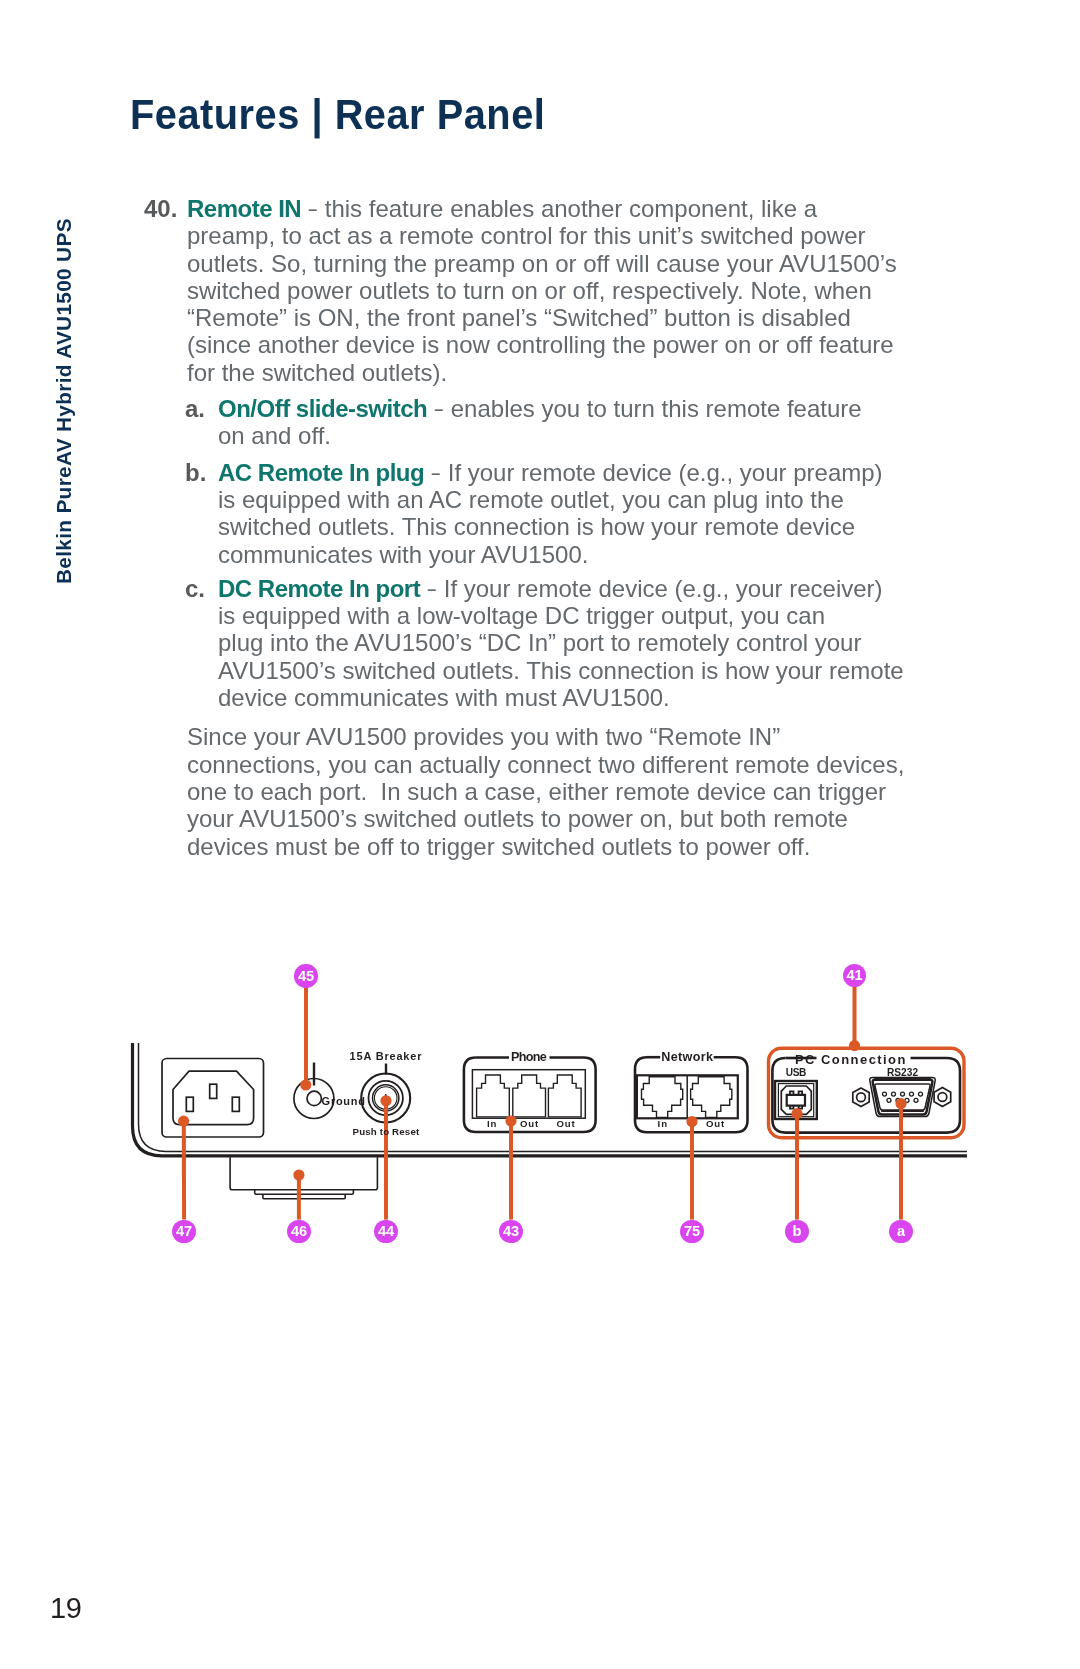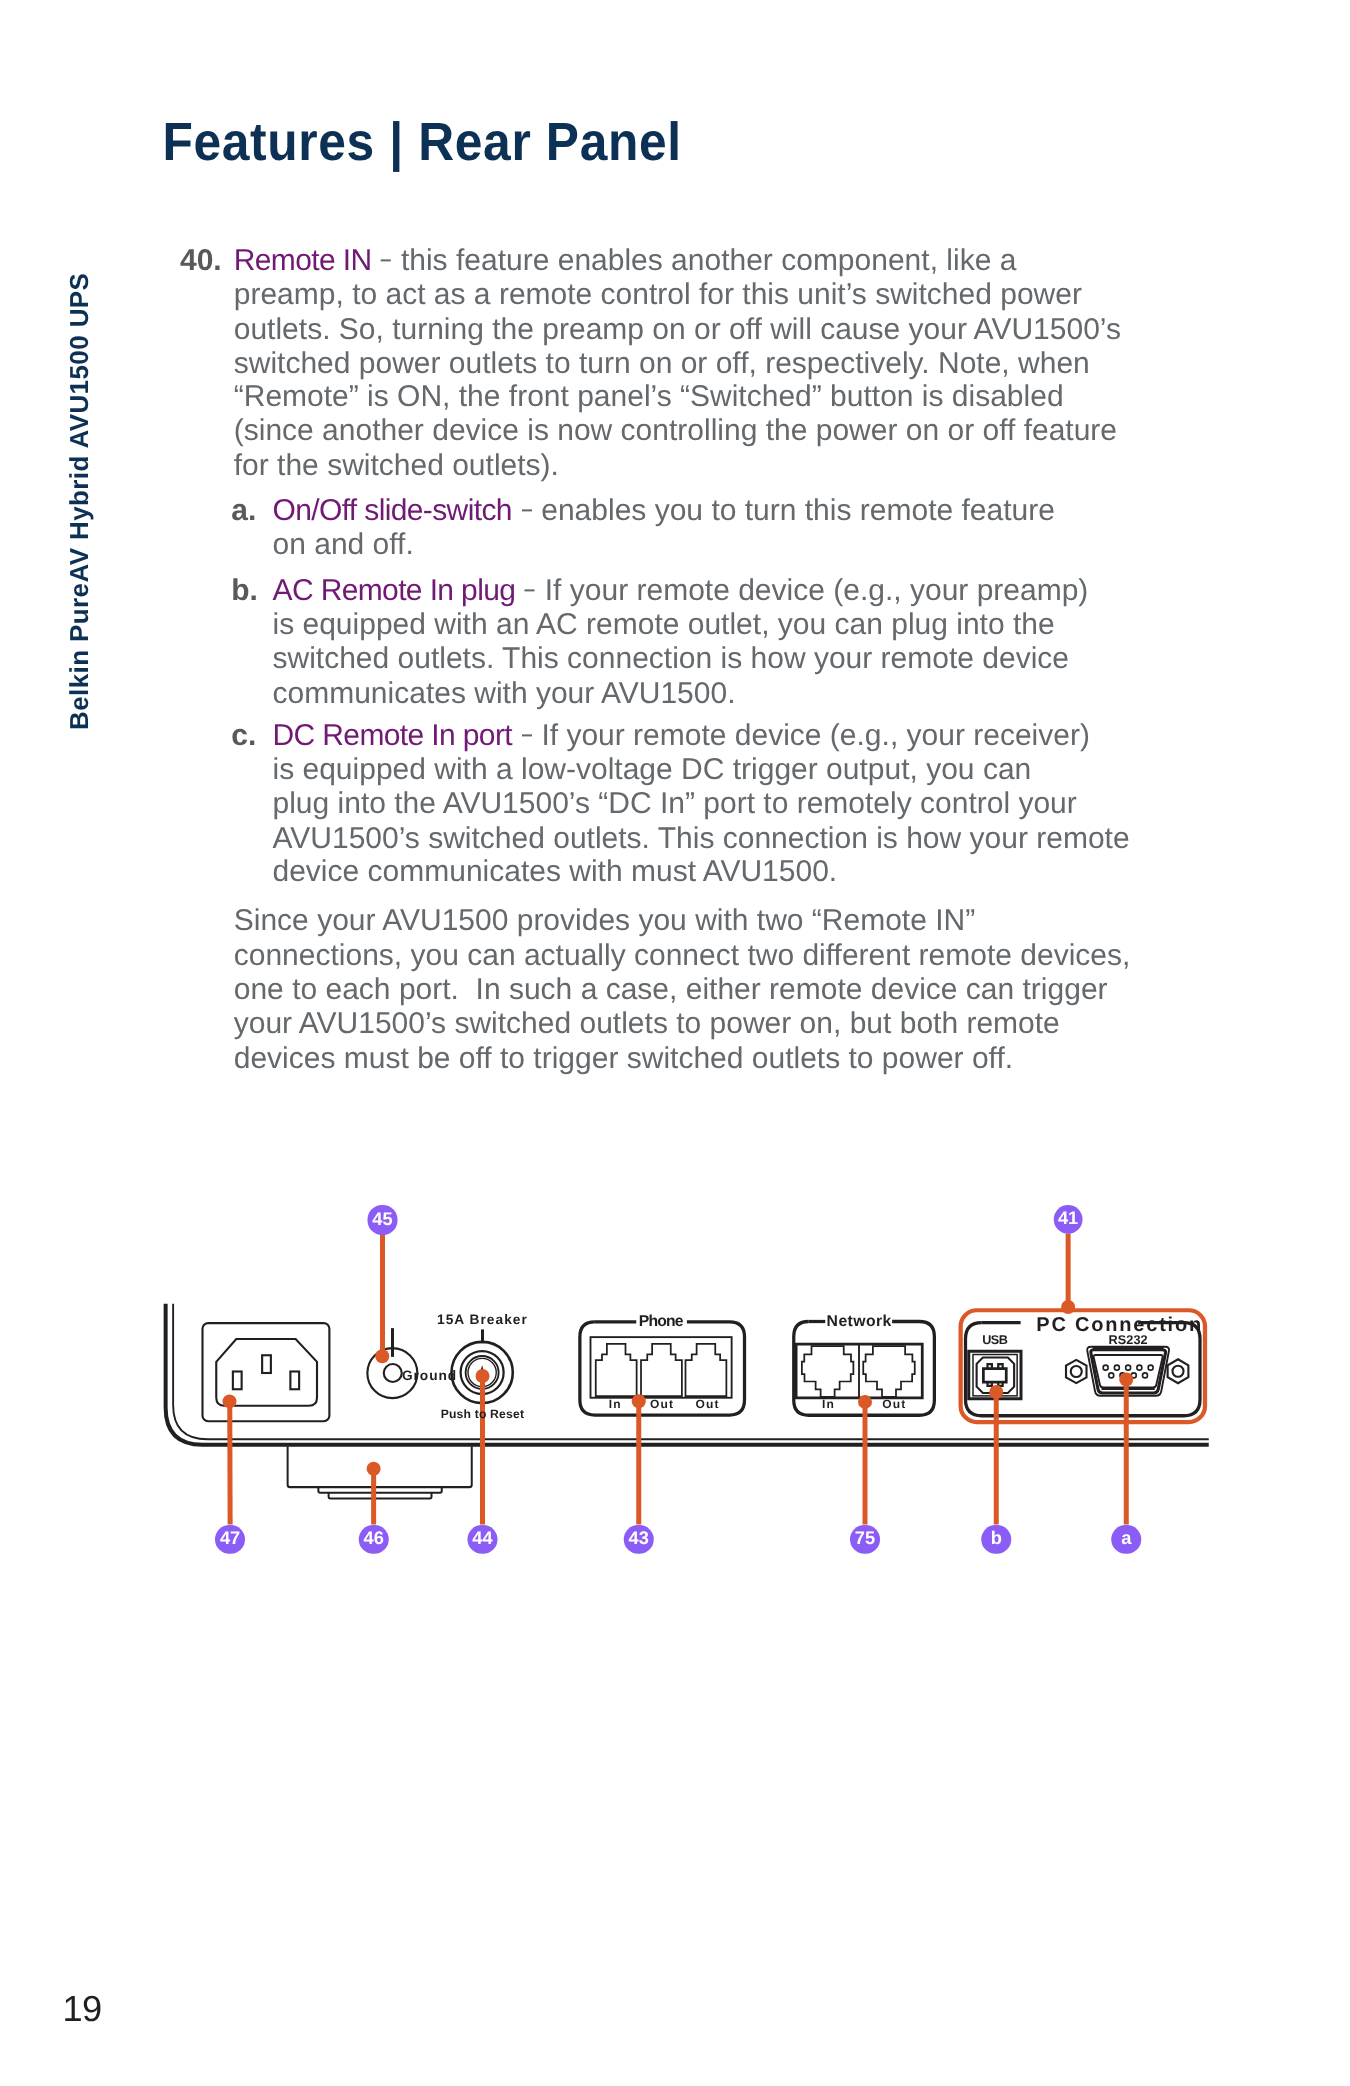--- a/index.html
+++ b/index.html
@@ -8,31 +8,31 @@
   .title{position:absolute;left:130px;top:89.5px;font-size:43px;font-weight:700;color:#0d3055;letter-spacing:0.55px;white-space:nowrap;transform:scaleX(0.925) translateZ(0);transform-origin:left top;}
   .side-wrap{position:absolute;left:76px;top:180px;width:26px;height:404px;}
   .side-text{position:absolute;left:0;bottom:0;transform-origin:left bottom;transform:rotate(-90deg);white-space:nowrap;color:#0d3055;font-size:20.8px;font-weight:700;letter-spacing:0.32px;}
   .pagenum{position:absolute;left:50px;top:1592px;font-size:29px;color:#231f20;letter-spacing:-0.5px;}
   .content{position:absolute;left:144px;top:195px;width:800px;color:#64696d;font-size:24px;letter-spacing:0px;line-height:27.3px;}
   .item{position:relative;}
   .item .mk{position:absolute;left:0;top:0;font-weight:700;color:#58595b;}
   .lv1{padding-left:43px;}
   .lv2{padding-left:74px;}
   .lv2 .mk{left:41px;}
-  .lead{font-weight:400;color:#701a75;letter-spacing:-0.5px;}
+  .lead{font-weight:700;color:#0f766e;letter-spacing:-0.5px;}
   .dash{display:inline-block;transform:scaleX(0.6) translateY(-1.5px);transform-origin:center;margin:0 5.1px;line-height:1;height:24px;vertical-align:baseline;}
   .closing{padding-left:43px;}
   .gap{height:9px;}
   .gap1b{height:7px;}
   .gap2{height:12px;}
   .ln{white-space:nowrap;display:block;}
   .content, .pagenum{transform:translateZ(0);}
   .side-text{-webkit-font-smoothing:antialiased;}
   .dlabel{position:absolute;font-weight:700;color:#231f20;white-space:nowrap;line-height:1;transform:translateZ(0);}
-  .callout{position:absolute;border-radius:50%;background:#8b5cf6;color:#ffffff;font-weight:700;display:flex;align-items:center;justify-content:center;line-height:1;}
+  .callout{position:absolute;border-radius:50%;background:#d946ef;color:#ffffff;font-weight:700;display:flex;align-items:center;justify-content:center;line-height:1;}
   .callout span{display:block;transform:translateZ(0);}
 </style>
 </head>
 <body>
 
 <div class="page">
   <div class="title">Features | Rear Panel</div>
   <div class="side-wrap">
     <div class="side-text">Belkin PureAV Hybrid AVU1500 UPS</div>
   </div>
@@ -191,21 +191,21 @@
       <circle cx="797.0" cy="1113.6" r="5.6"></circle>
       <circle cx="901.0" cy="1103.6" r="5.6"></circle>
     </g>
   </svg>
 
   <div class="dlabel" style="left:292.6px;top:1096px;font-size:10.97px;letter-spacing:0.75px;padding-left:29px;">Ground</div>
   <div class="dlabel" style="left:349.6px;top:1051.01px;font-size:10.97px;letter-spacing:0.82px;">15A Breaker</div>
   <div class="dlabel" style="left:352.5px;top:1127.06px;font-size:9.74px;letter-spacing:0.15px;">Push to Reset</div>
   <div class="dlabel" style="left:511.1px;top:1051.12px;font-size:12.62px;letter-spacing:-0.69px;">Phone</div>
   <div class="dlabel" style="left:661.3px;top:1051.12px;font-size:12.62px;letter-spacing:0.32px;">Network</div>
-  <div class="dlabel" style="left:829px;top:1052.93px;font-size:16px;letter-spacing:1.44px;">PC Connection</div>
+  <div class="dlabel" style="left:795px;top:1052.93px;font-size:13px;letter-spacing:1.44px;">PC Connection</div>
   <div class="dlabel" style="left:785.8px;top:1067.91px;font-size:10.15px;letter-spacing:-0.47px;">USB</div>
   <div class="dlabel" style="left:886.9px;top:1067.91px;font-size:10.15px;letter-spacing:0.07px;">RS232</div>
   <div class="dlabel" style="left:487.0px;top:1119.27px;font-size:9.6px;letter-spacing:0.9px;">In</div>
   <div class="dlabel" style="left:520.0px;top:1119.27px;font-size:9.6px;letter-spacing:0.9px;">Out</div>
   <div class="dlabel" style="left:556.4px;top:1119.27px;font-size:9.6px;letter-spacing:0.9px;">Out</div>
   <div class="dlabel" style="left:657.6px;top:1118.97px;font-size:9.6px;letter-spacing:0.9px;">In</div>
   <div class="dlabel" style="left:705.9px;top:1118.97px;font-size:9.6px;letter-spacing:0.9px;">Out</div>
   <div class="callout" style="left:294.3px;top:964.3px;width:23.4px;height:23.4px;font-size:14.6px;">
       <span>45</span>
     </div>

